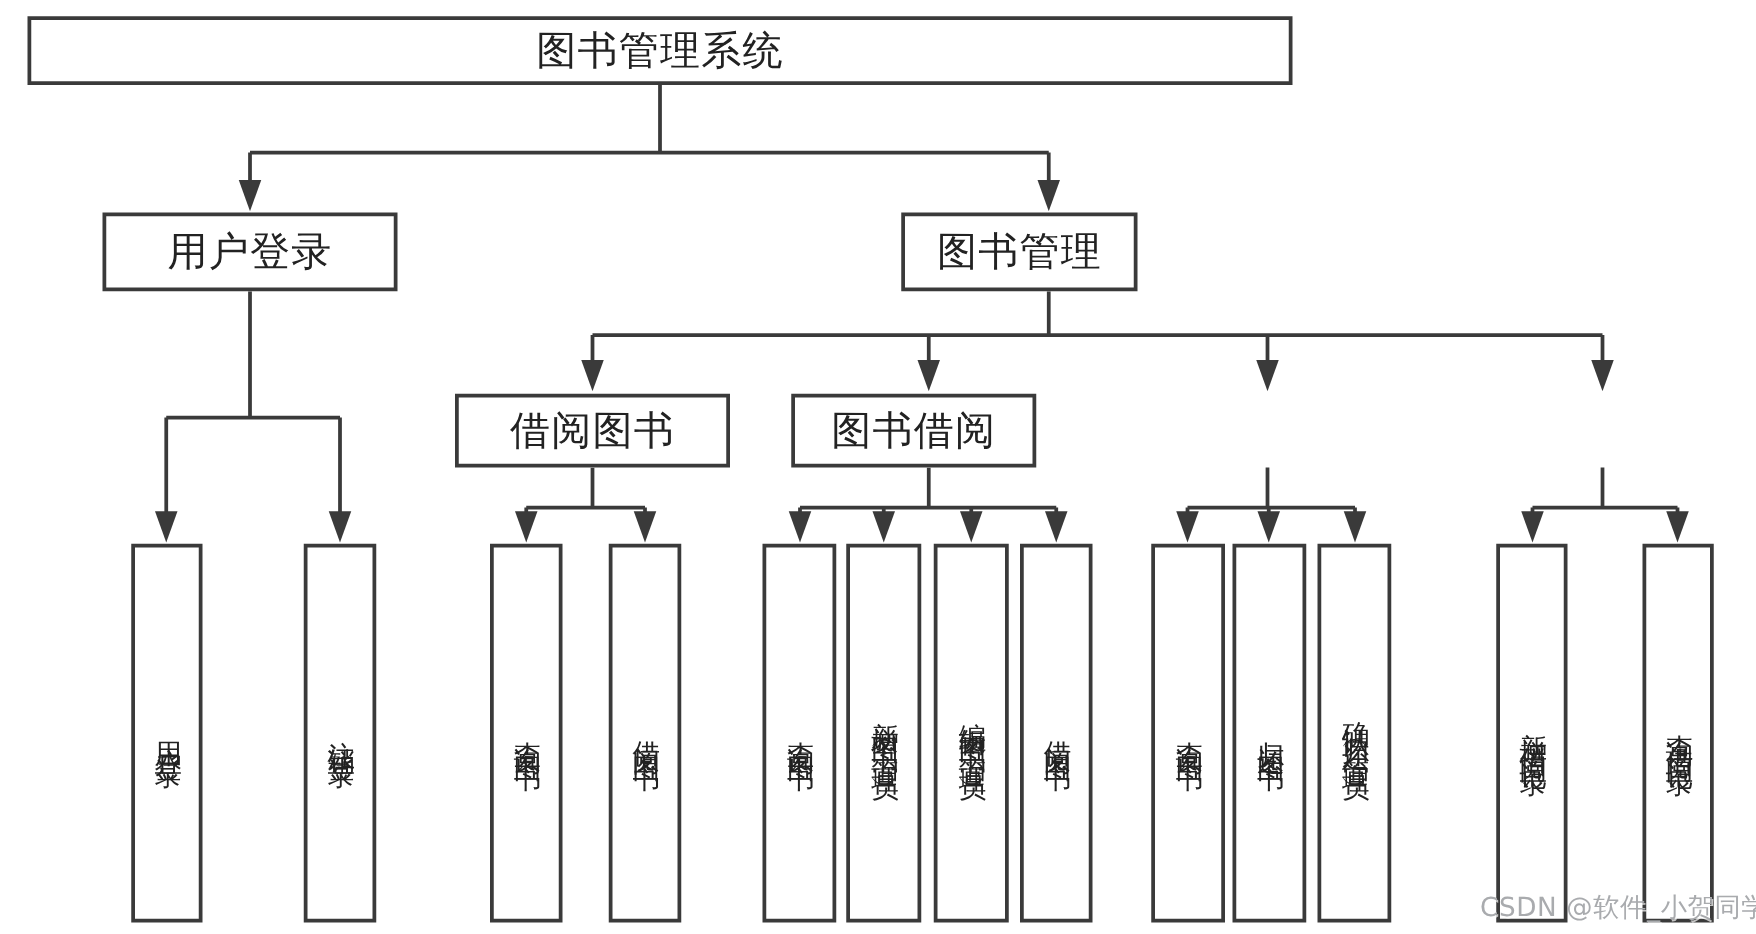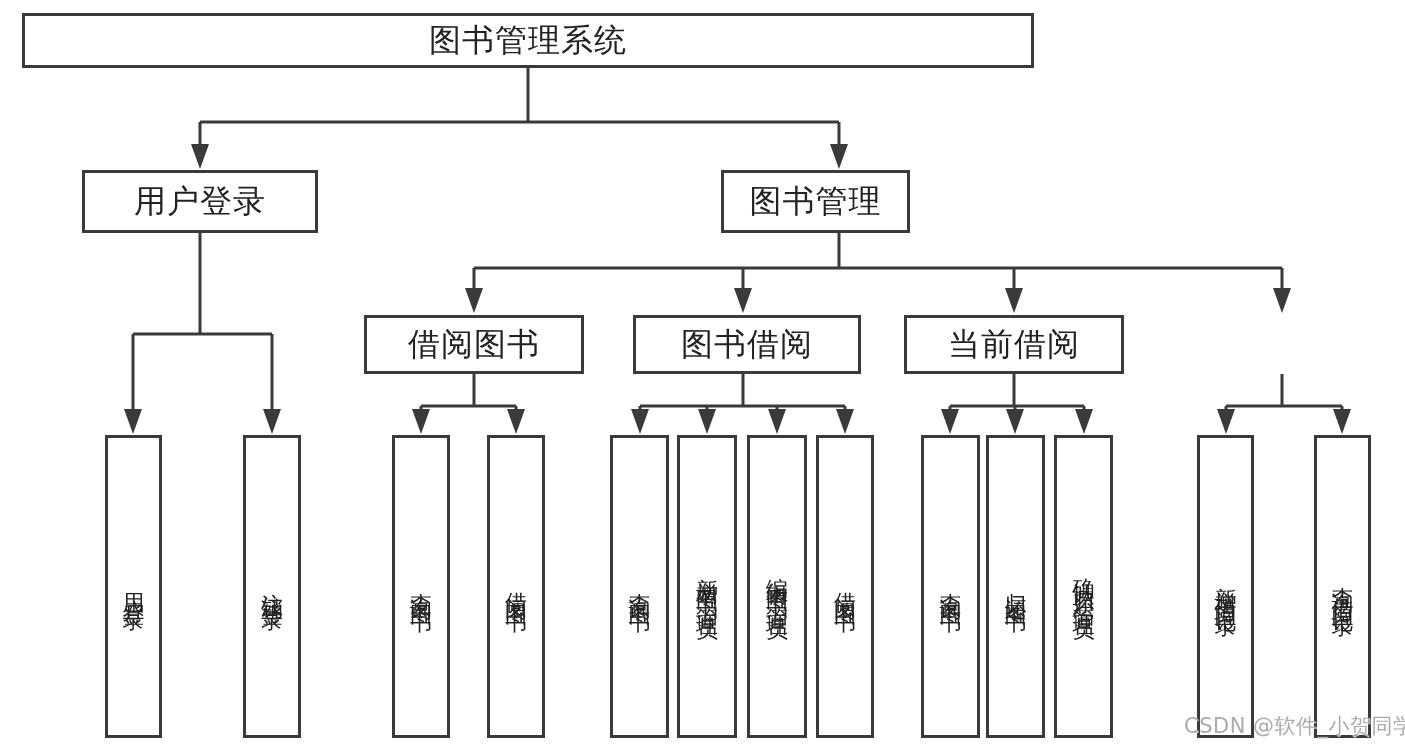--- a/index.html
+++ b/index.html
@@ -108,25 +108,22 @@
   <div class="node h-node" style="left:82px;top:170px;width:236px;height:63px">
     <span>用户登录</span>
   </div>
   <div class="node h-node" style="left:721px;top:170px;width:189px;height:63px">
     <span>图书管理</span>
   </div>
 
   <div class="node h-node" style="left:364px;top:315px;width:220px;height:59px">
     <span>借阅图书</span>
   </div>
-  <div class="node h-node" style="left:633px;top:315px;width:228px;height:59px">
+  <div class="node h-node" style="left:633px;top:315px;width:196px;height:59px">
     <span>图书借阅</span>
-  </div>
-  <div class="node h-node" style="left:904px;top:315px;width:220px;height:59px">
-    <span>当前借阅</span>
   </div>
 
   <div class="node leaf" style="left:105px;top:435px;width:57px;height:303px">
     <span>用户登录</span>
   </div>
   <div class="node leaf" style="left:243px;top:435px;width:58px;height:303px">
     <span>注销登录</span>
   </div>
 
   <div class="node leaf" style="left:392px;top:435px;width:58px;height:303px">

